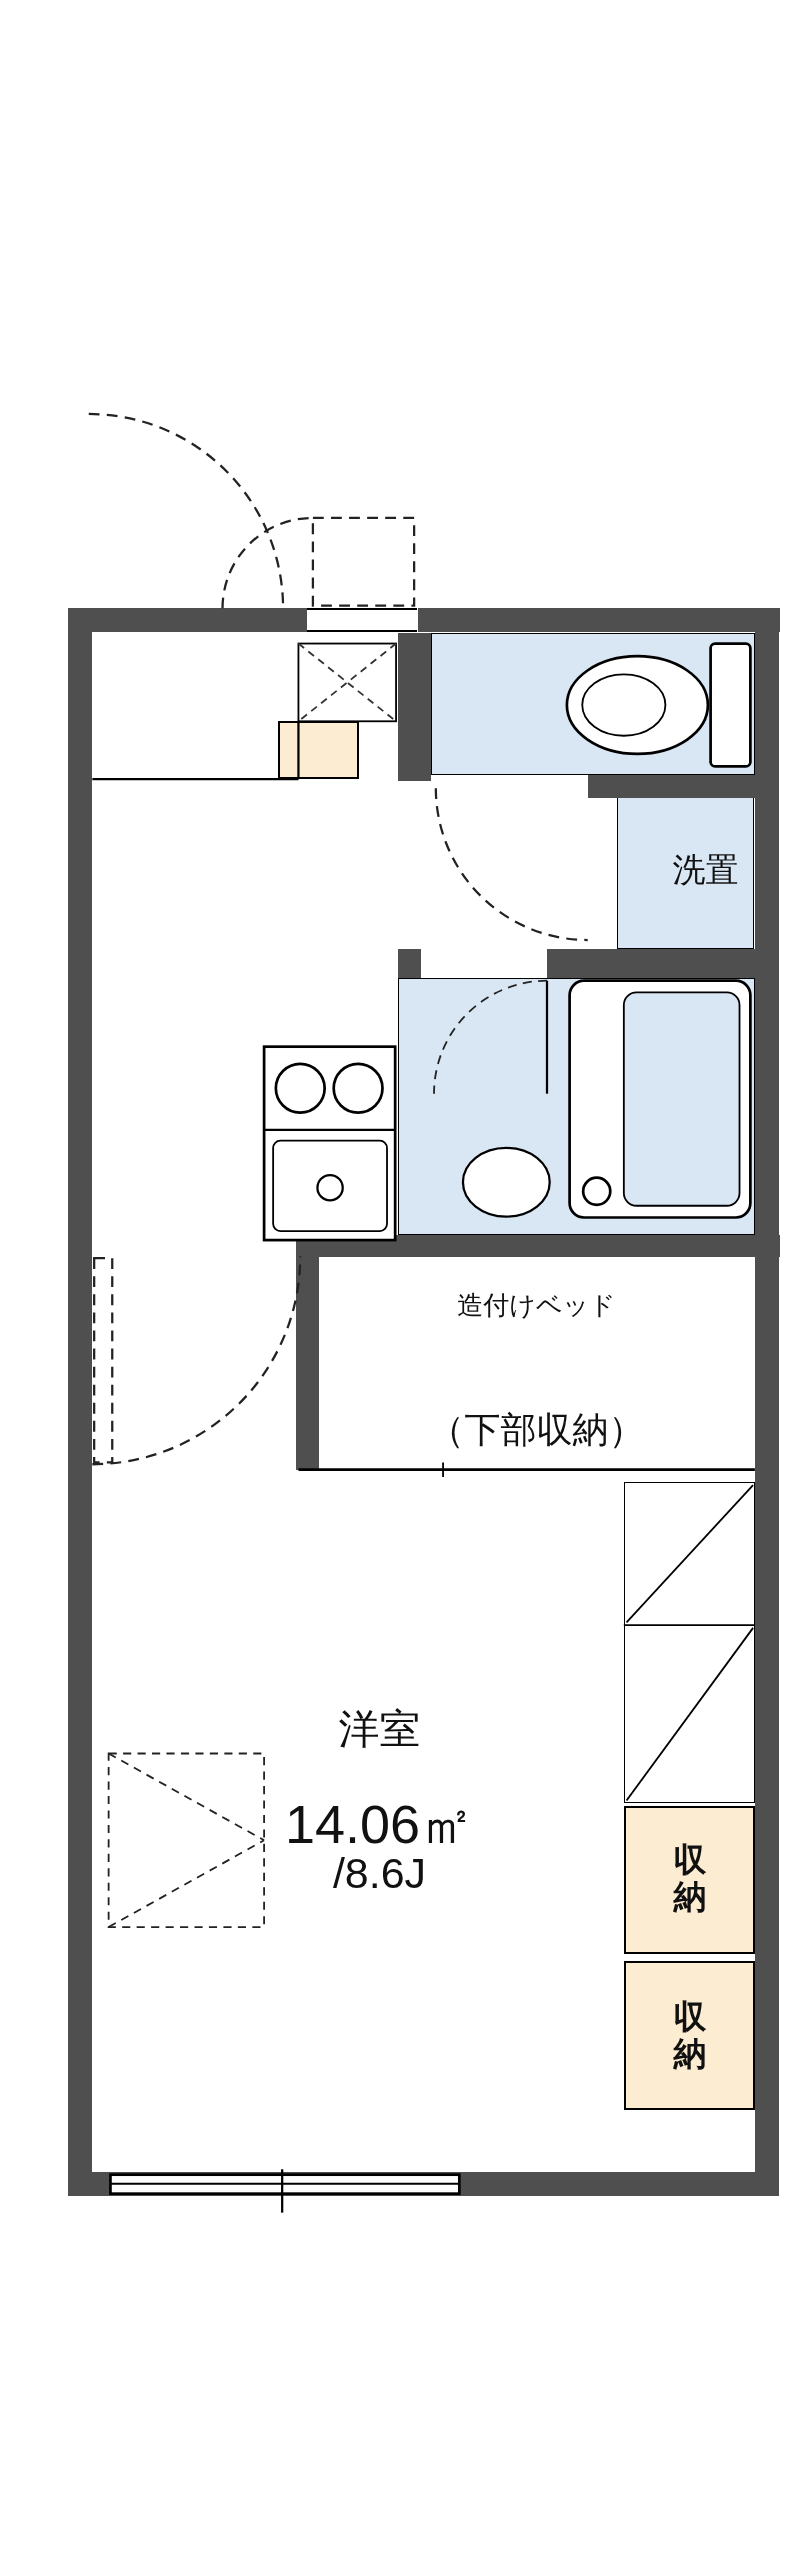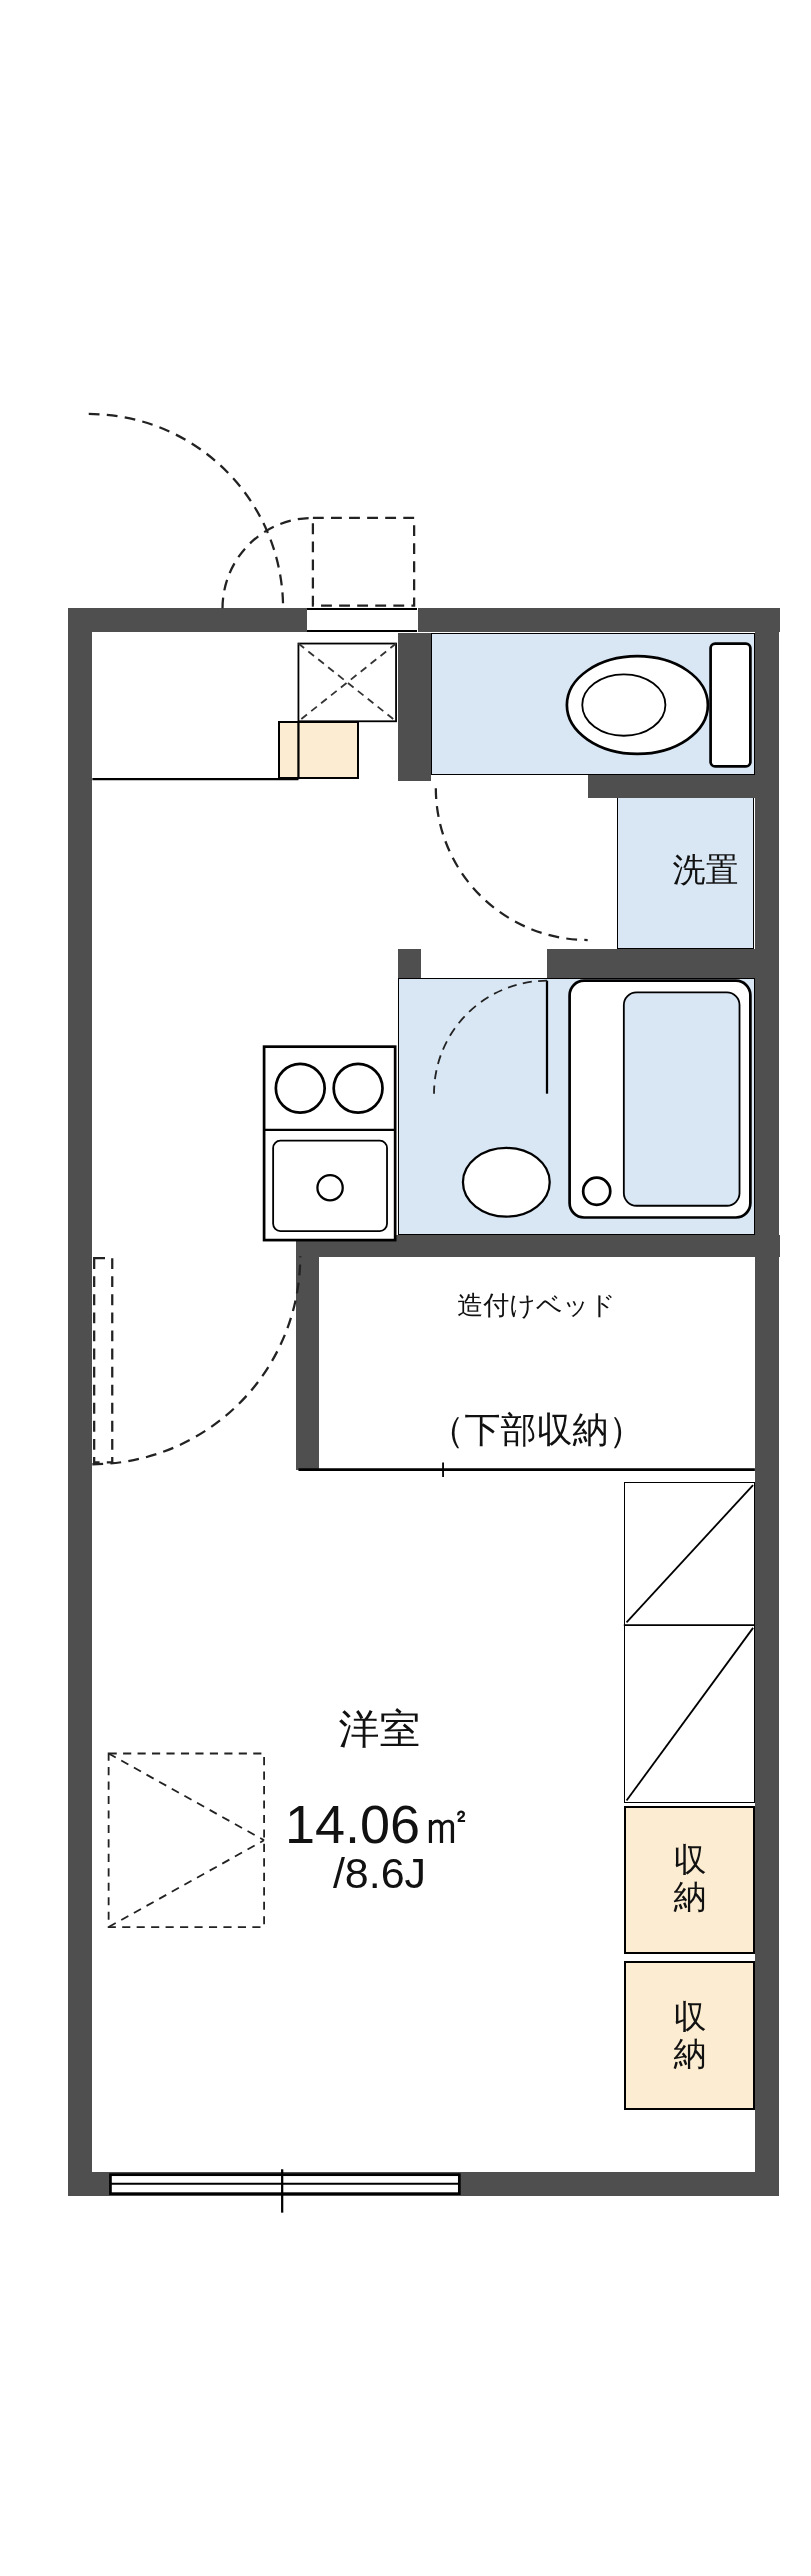--- a/index.html
+++ b/index.html
@@ -22,21 +22,21 @@
   .cream{background:var(--storage);border:2.7px solid #000;}
   .whitebox{background:#fff;border:1.8px solid #000;}
   .label{
     position:absolute;color:var(--line);
     text-align:center;white-space:nowrap;
     line-height:1.15;
   }
   .v-label{
     position:absolute;color:var(--line);
     text-align:center;white-space:normal;
-    word-break:break-all;line-height:1.12;
+    word-break:break-all;line-height:1.12;font-weight:bold;
   }
   svg{position:absolute;left:0;top:0;}
   .doorway{
     position:absolute;background:#fff;
     border-top:2.7px solid #000;border-bottom:2.7px solid #000;
     box-sizing:border-box;
   }
 </style>
 </head>
 <body>

